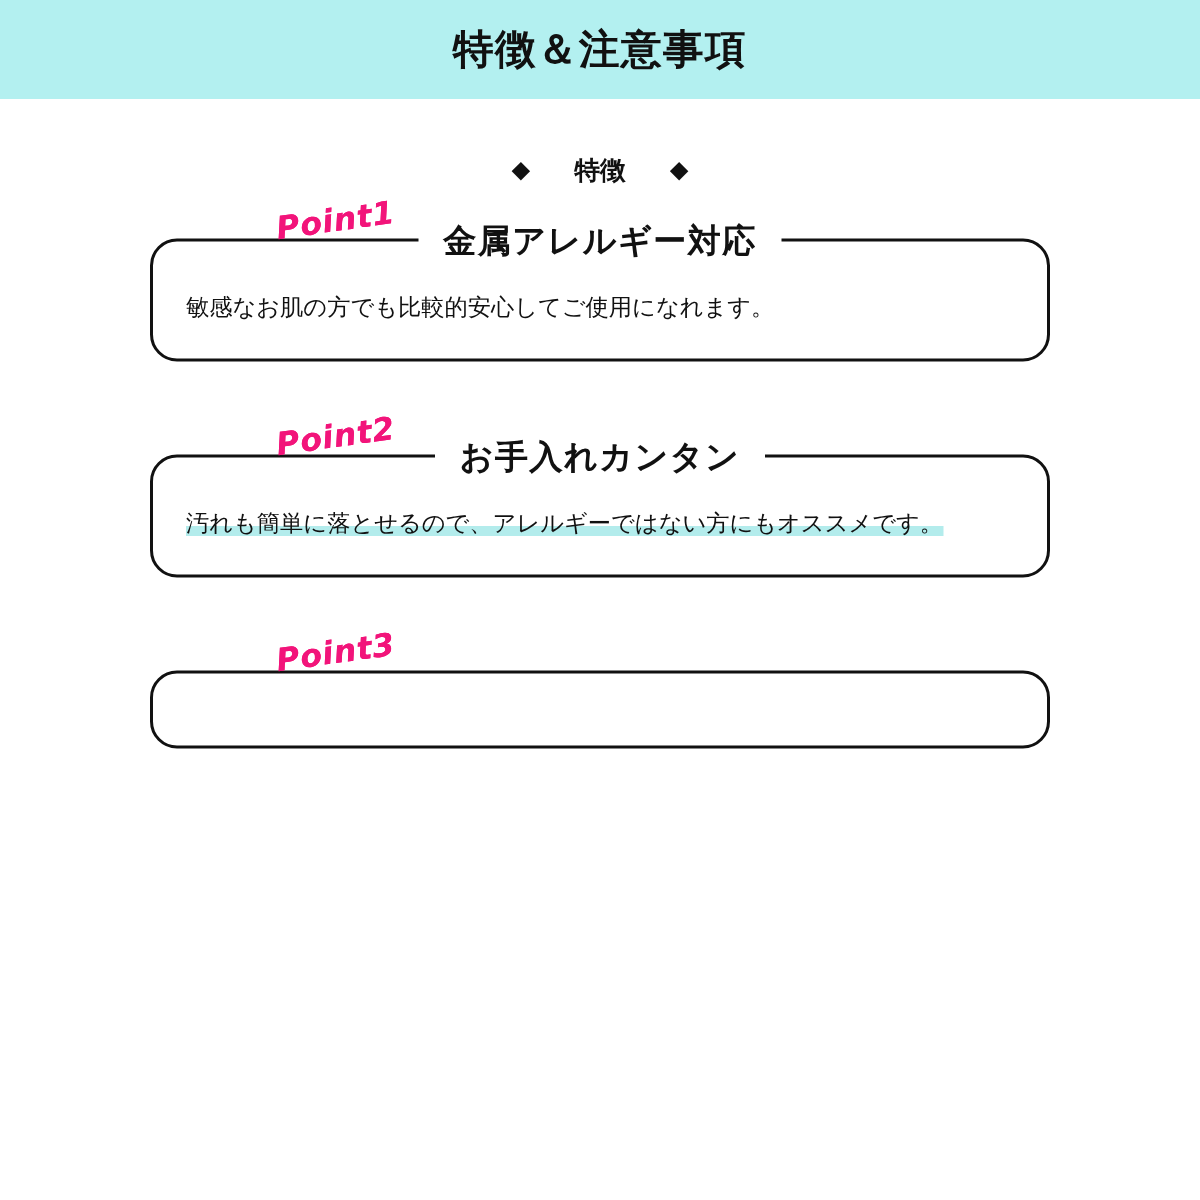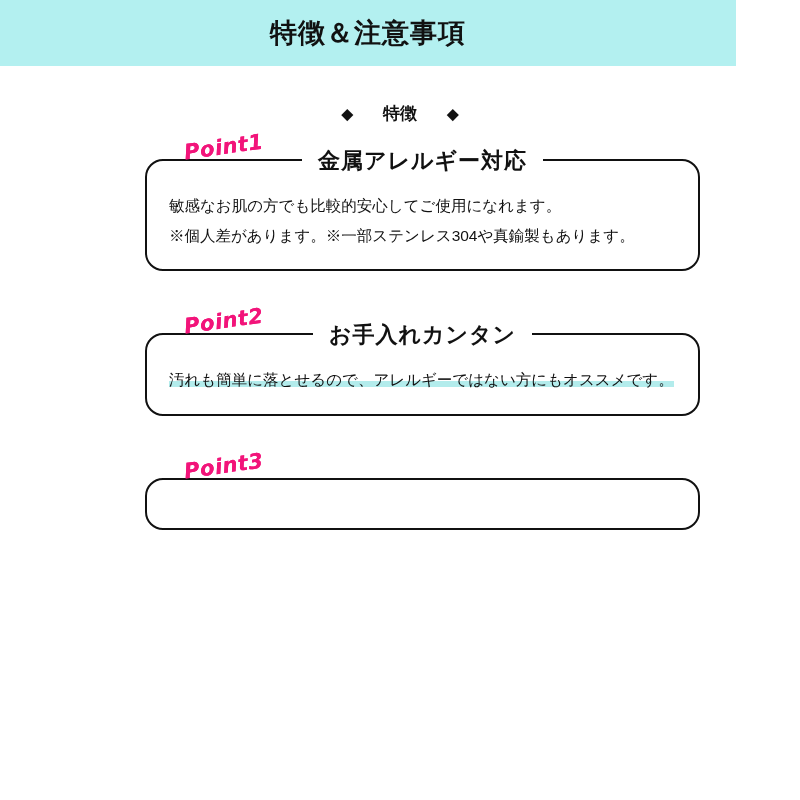--- a/index.html
+++ b/index.html
@@ -16,21 +16,21 @@
   }
   .page {
     position: relative;
     width: 800px;
     height: 800px;
     box-sizing: border-box;
   }
 
   
   .header {
-    width: 736px;
+    width: 800px;
     height: 66px;
     background: #b3f0f0;
     display: flex;
     align-items: center;
     justify-content: center;
   }
   .header-title {
     font-size: 27px;
     font-weight: bold;
     letter-spacing: 1px;
@@ -80,21 +80,20 @@
     text-shadow: 0 0 0 #f2147a;
   }
 
   .card {
     position: relative;
     border: 2.5px solid #111111;
     border-radius: 18px;
     background: #ffffff;
     box-sizing: border-box;
     padding: 30px 22px 18px 22px;
-    margin-left: 45px;
   }
 
   .card-title-wrap {
     position: absolute;
     top: -15px;
     left: 0;
     right: 0;
     display: flex;
     align-items: center;
     justify-content: center;
@@ -141,21 +140,20 @@
   </div>
 
   <div class="point-block b1">
     <div class="point-label">Point1</div>
     <div class="card">
       <div class="card-title-wrap">
         <div class="card-title">金属アレルギー対応</div>
       </div>
       <div class="card-body">
         <div class="line"><span>敏感なお肌の方でも比較的安心してご使用になれます。</span></div>
-        <div class="line"><span>※個人差があります。※一部ステンレス304や真鍮製もあります。</span></div>
       </div>
     </div>
   </div>
 
   <div class="point-block b2">
     <div class="point-label">Point2</div>
     <div class="card">
       <div class="card-title-wrap">
         <div class="card-title">お手入れカンタン</div>
       </div>

